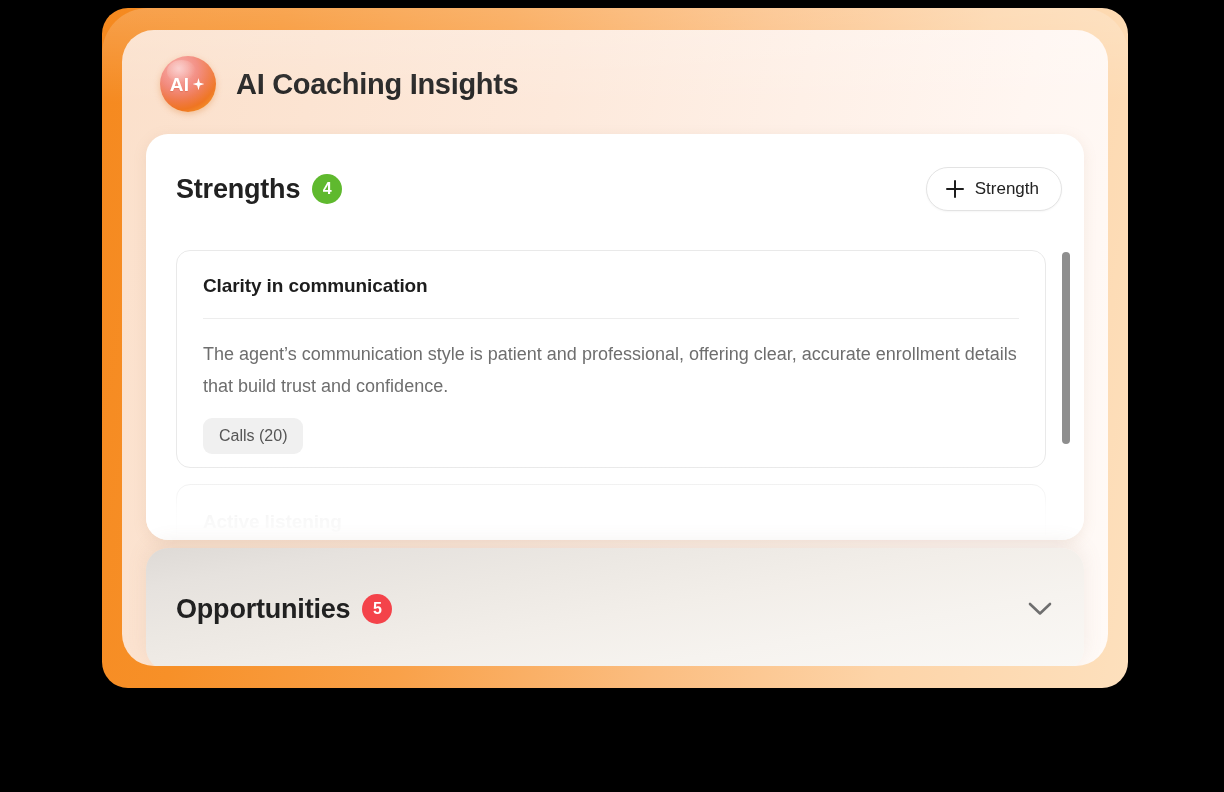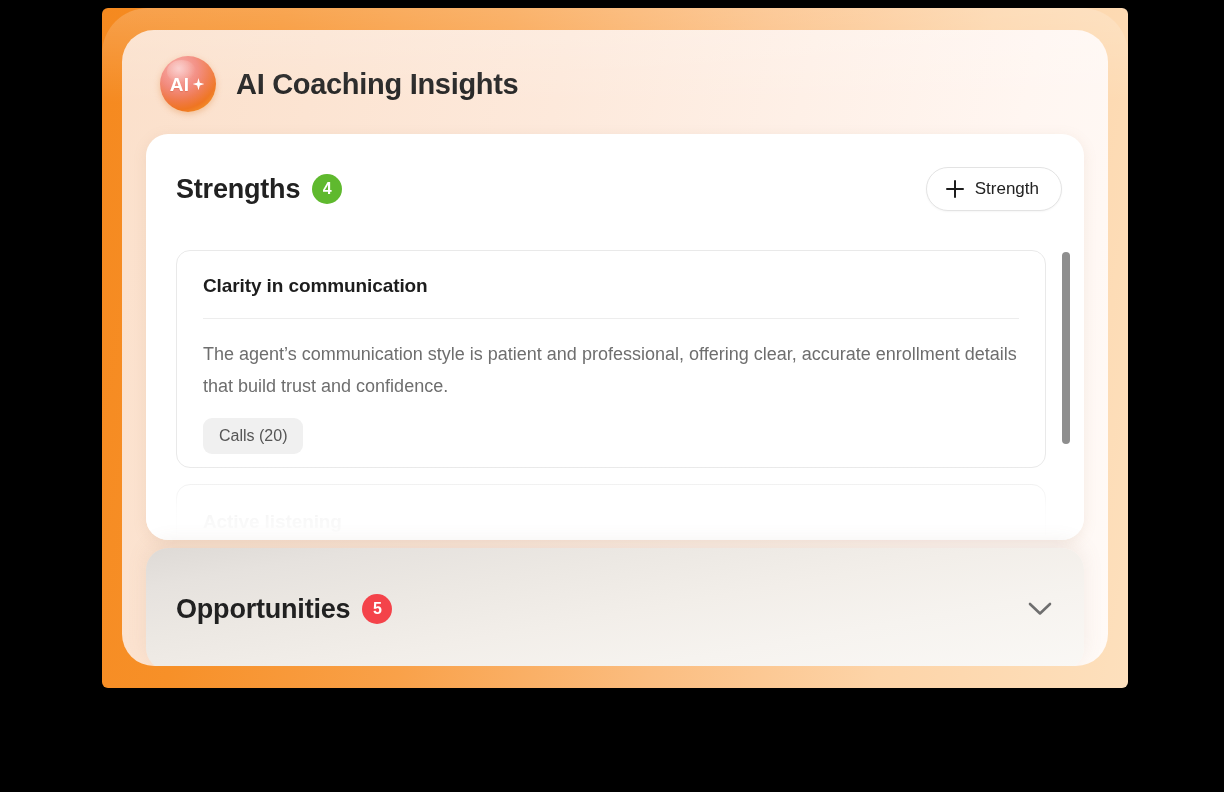--- a/index.html
+++ b/index.html
@@ -19,21 +19,21 @@
     background: #000000;
   }
 
   
   .frame {
     position: absolute;
     left: 102px;
     top: 8px;
     width: 1026px;
     height: 680px;
-    border-radius: 6px;
+    border-radius: 26px;
     background: linear-gradient(100deg,
         #f5891f 0%,
         #f79028 16%,
         #f9a149 36%,
         #fbbd80 58%,
         #fdd4a8 78%,
         #fde0bd 100%);
     box-shadow:
       0 44px 70px -10px rgba(0,0,0,0.95),
       0 18px 40px rgba(0,0,0,0.8);

